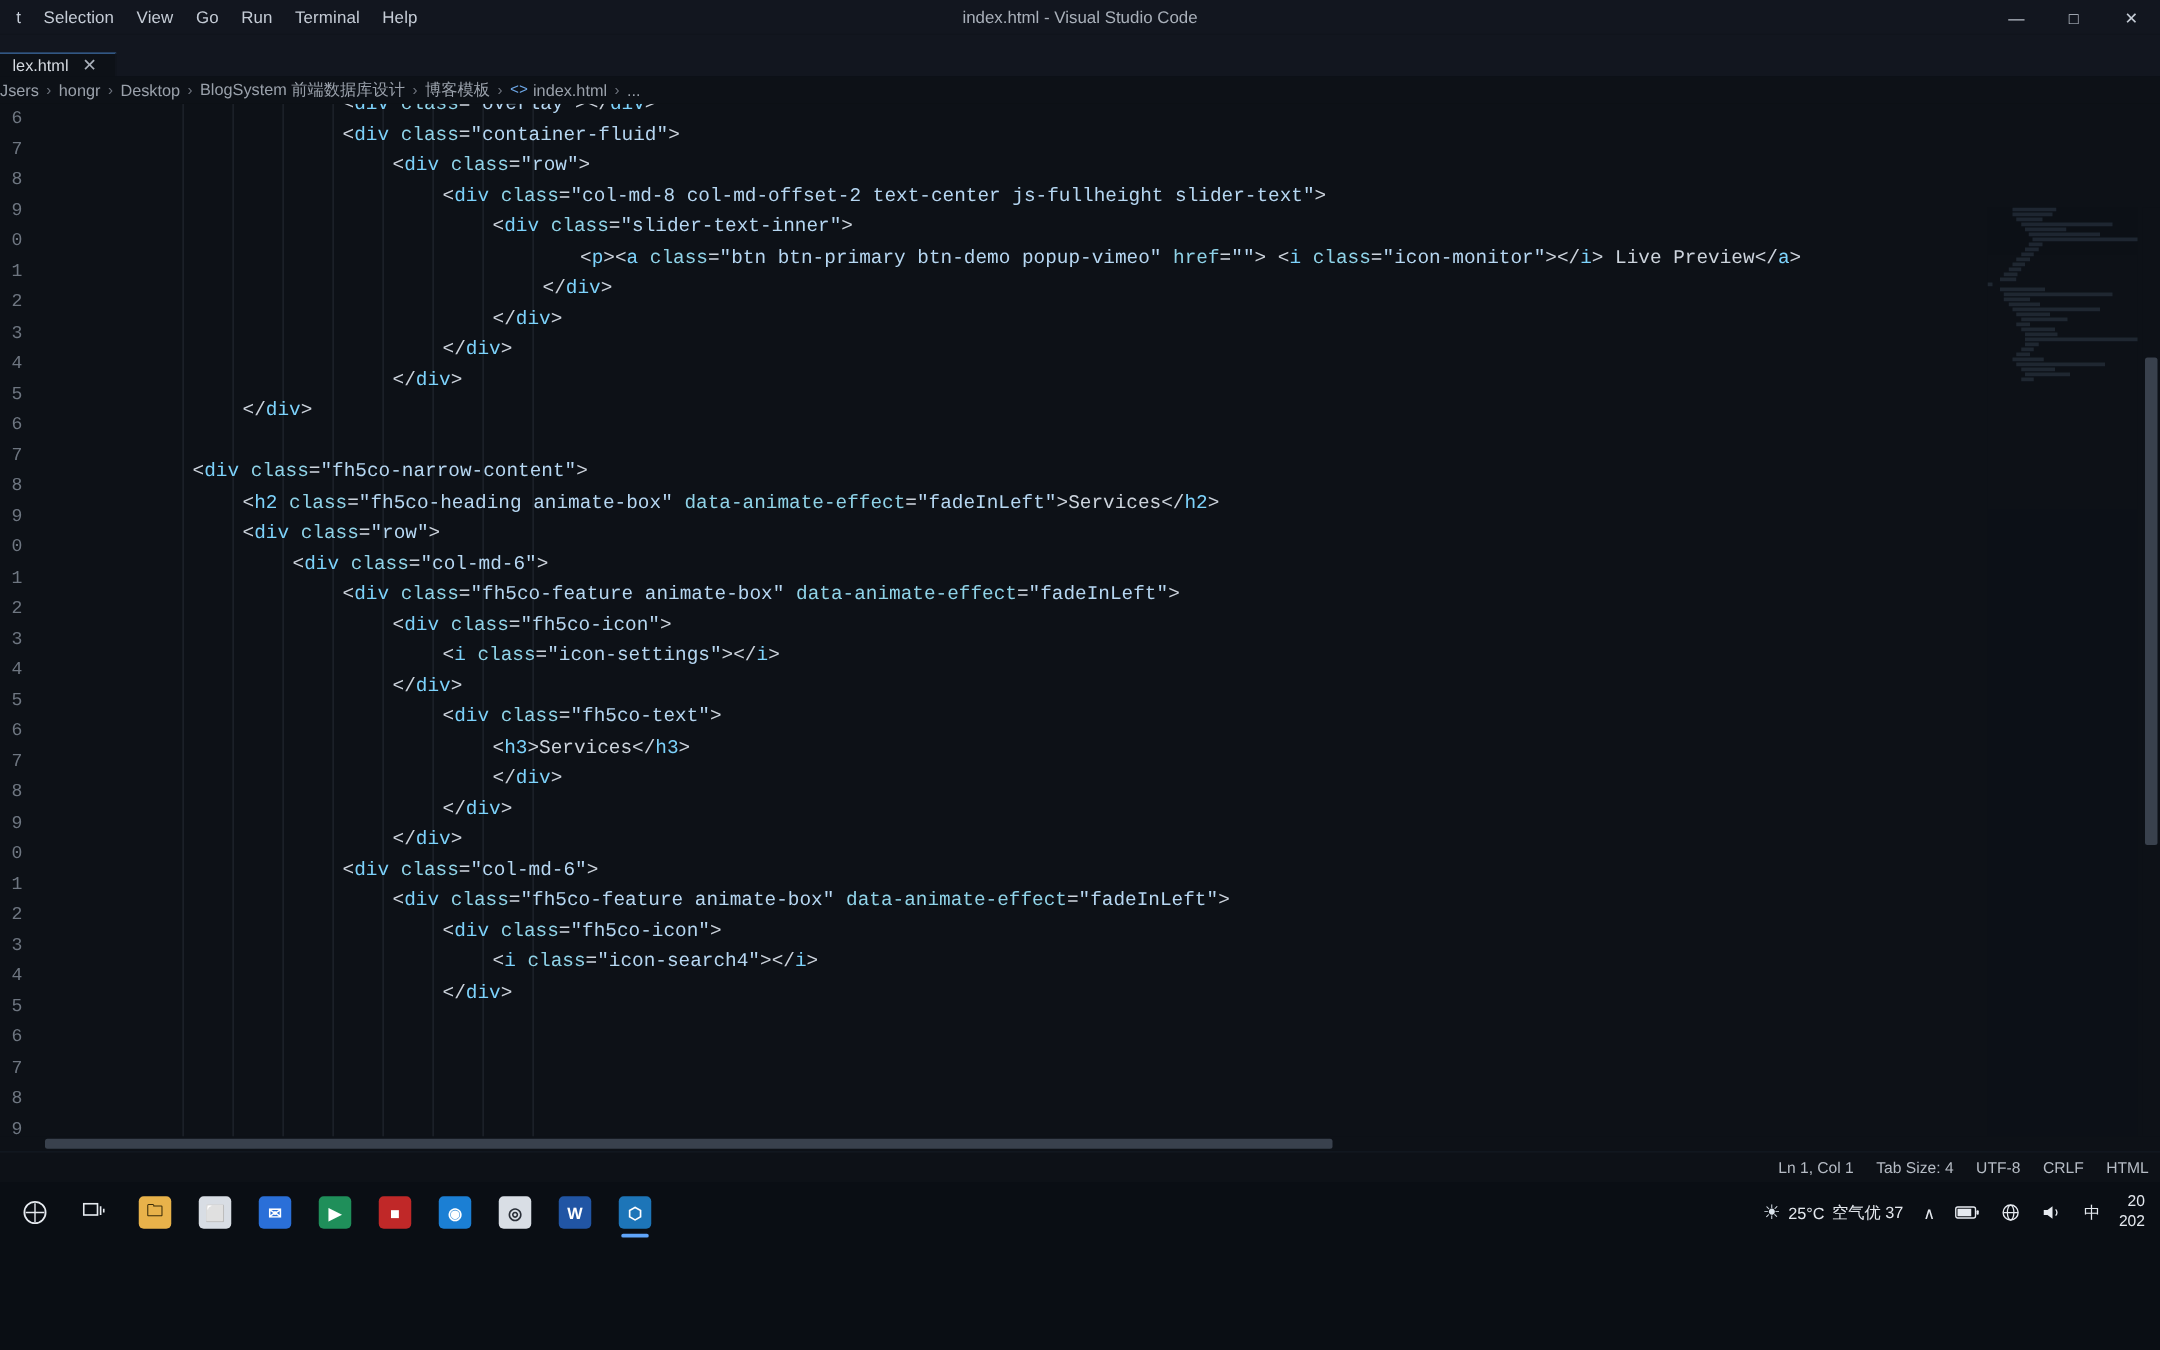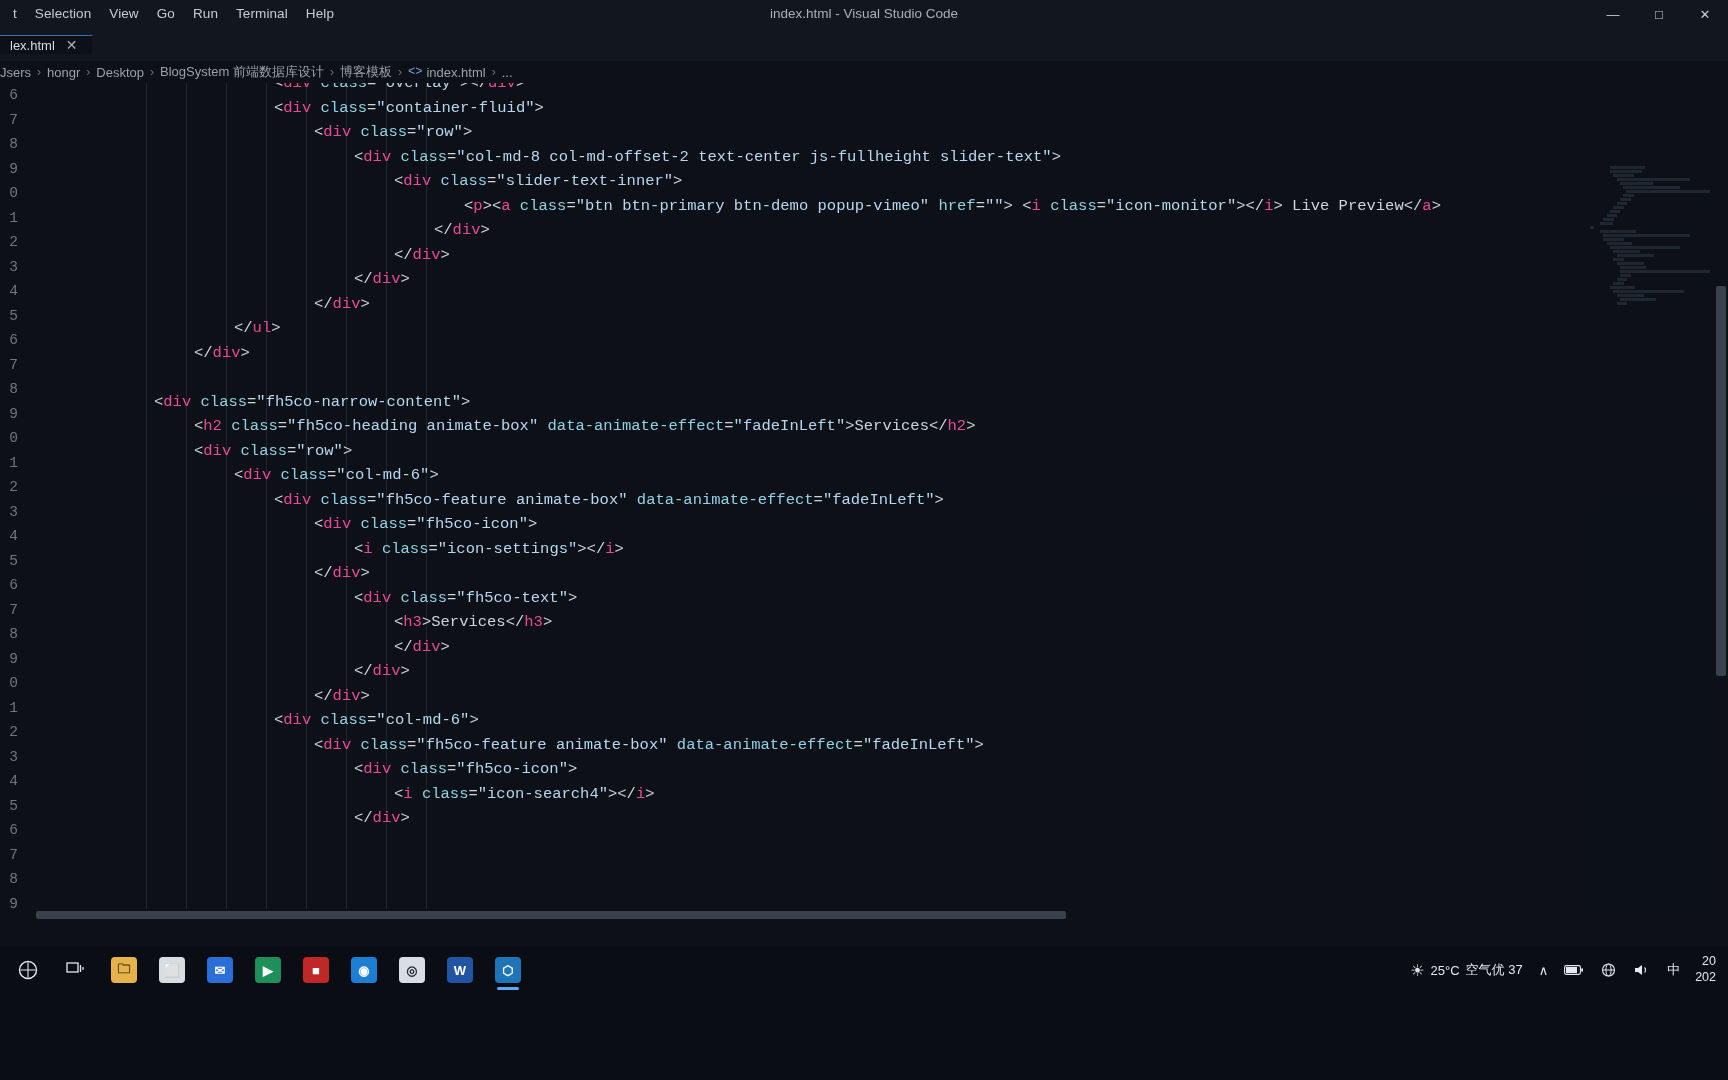--- a/index.html
+++ b/index.html
@@ -28,21 +28,21 @@
   }
   .win-controls {
     position:absolute; right:0; top:0; height:28px; display:flex; align-items:center;
   }
   .win-btn { width:46px; height:28px; display:flex; align-items:center; justify-content:center;
     color:#c5ccd6; font-size:13px; }
 
   
   .tabbar {
     position:absolute; top:28px; left:0; width:1728px; height:33px;
-    background:#12161f; display:flex; align-items:center;
+    background:#12161f; display:flex; align-items:flex-end;
   }
   .tab {
     display:flex; align-items:center; gap:8px;
     background:#0d1117; color:#d6dbe2; font-size:13px;
     padding:0 11px 0 10px; min-width:0;
     border-top:1px solid #3f6fa8; border-right:1px solid #10141c;
     position:relative;
   }
   .tab .tab-label { white-space:nowrap; }
   .tab .tab-close { color:#aab1bb; font-size:14px; line-height:1; padding:2px 3px; }
@@ -77,21 +77,21 @@
     position:absolute; top:0; left:34px; right:60px; height:838px;
     overflow:hidden;
   }
   .indent-guides { position:absolute; top:0; left:0; height:838px; width:100%; }
   .iguide { position:absolute; top:0; width:1px; height:838px; background:#20262f; }
   .cline {
     position:relative; height:24.5px; line-height:24.5px;
     font-family:"Liberation Mono", monospace; font-size:15.5px;
     white-space:pre; color:#cdd4dd; letter-spacing:0px;
   }
-  .tg   { color:#ec4899; }   
+  .tg   { color:#7dd3fc; }   
   .pun  { color:#cdd4dd; }   
   .atn  { color:#8fd3e8; }   
   .eq   { color:#cdd4dd; }
   .str  { color:#b6d7f2; }   
   .txt  { color:#cdd4dd; }   
 
   
   .minimap {
     position:absolute; top:83px; right:18px; width:120px; height:838px;
     background:#0d1117; opacity:.55; overflow:hidden;
@@ -246,21 +246,20 @@
           <div class="cline" style="padding-left: 240px;"><span class="pun">&lt;</span><span class="tg">div</span> <span class="atn">class</span><span class="eq">=</span><span class="str">"overlay"</span><span class="pun">&gt;&lt;/</span><span class="tg">div</span><span class="pun">&gt;</span></div>
           <div class="cline" style="padding-left: 240px;"><span class="pun">&lt;</span><span class="tg">div</span> <span class="atn">class</span><span class="eq">=</span><span class="str">"container-fluid"</span><span class="pun">&gt;</span></div>
           <div class="cline" style="padding-left: 280px;"><span class="pun">&lt;</span><span class="tg">div</span> <span class="atn">class</span><span class="eq">=</span><span class="str">"row"</span><span class="pun">&gt;</span></div>
           <div class="cline" style="padding-left: 320px;"><span class="pun">&lt;</span><span class="tg">div</span> <span class="atn">class</span><span class="eq">=</span><span class="str">"col-md-8 col-md-offset-2 text-center js-fullheight slider-text"</span><span class="pun">&gt;</span></div>
           <div class="cline" style="padding-left: 360px;"><span class="pun">&lt;</span><span class="tg">div</span> <span class="atn">class</span><span class="eq">=</span><span class="str">"slider-text-inner"</span><span class="pun">&gt;</span></div>
           <div class="cline" style="padding-left: 430px;"><span class="pun">&lt;</span><span class="tg">p</span><span class="pun">&gt;&lt;</span><span class="tg">a</span> <span class="atn">class</span><span class="eq">=</span><span class="str">"btn btn-primary btn-demo popup-vimeo"</span> <span class="atn">href</span><span class="eq">=</span><span class="str">""</span><span class="pun">&gt;</span> <span class="pun">&lt;</span><span class="tg">i</span> <span class="atn">class</span><span class="eq">=</span><span class="str">"icon-monitor"</span><span class="pun">&gt;&lt;/</span><span class="tg">i</span><span class="pun">&gt;</span> <span class="txt">Live Preview</span><span class="pun">&lt;/</span><span class="tg">a</span><span class="pun">&gt;</span></div>
           <div class="cline" style="padding-left: 400px;"><span class="pun">&lt;/</span><span class="tg">div</span><span class="pun">&gt;</span></div>
           <div class="cline" style="padding-left: 360px;"><span class="pun">&lt;/</span><span class="tg">div</span><span class="pun">&gt;</span></div>
           <div class="cline" style="padding-left: 320px;"><span class="pun">&lt;/</span><span class="tg">div</span><span class="pun">&gt;</span></div>
           <div class="cline" style="padding-left: 280px;"><span class="pun">&lt;/</span><span class="tg">div</span><span class="pun">&gt;</span></div>
-          <div class="cline" style="padding-left: 200px;"><span class="pun">&lt;/</span><span class="tg">ul</span><span class="pun">&gt;</span></div>
           <div class="cline" style="padding-left: 160px;"><span class="pun">&lt;/</span><span class="tg">div</span><span class="pun">&gt;</span></div>
           <div class="cline" style="padding-left: 0px;"></div>
           <div class="cline" style="padding-left: 120px;"><span class="pun">&lt;</span><span class="tg">div</span> <span class="atn">class</span><span class="eq">=</span><span class="str">"fh5co-narrow-content"</span><span class="pun">&gt;</span></div>
           <div class="cline" style="padding-left: 160px;"><span class="pun">&lt;</span><span class="tg">h2</span> <span class="atn">class</span><span class="eq">=</span><span class="str">"fh5co-heading animate-box"</span> <span class="atn">data-animate-effect</span><span class="eq">=</span><span class="str">"fadeInLeft"</span><span class="pun">&gt;</span><span class="txt">Services</span><span class="pun">&lt;/</span><span class="tg">h2</span><span class="pun">&gt;</span></div>
           <div class="cline" style="padding-left: 160px;"><span class="pun">&lt;</span><span class="tg">div</span> <span class="atn">class</span><span class="eq">=</span><span class="str">"row"</span><span class="pun">&gt;</span></div>
           <div class="cline" style="padding-left: 200px;"><span class="pun">&lt;</span><span class="tg">div</span> <span class="atn">class</span><span class="eq">=</span><span class="str">"col-md-6"</span><span class="pun">&gt;</span></div>
           <div class="cline" style="padding-left: 240px;"><span class="pun">&lt;</span><span class="tg">div</span> <span class="atn">class</span><span class="eq">=</span><span class="str">"fh5co-feature animate-box"</span> <span class="atn">data-animate-effect</span><span class="eq">=</span><span class="str">"fadeInLeft"</span><span class="pun">&gt;</span></div>
           <div class="cline" style="padding-left: 280px;"><span class="pun">&lt;</span><span class="tg">div</span> <span class="atn">class</span><span class="eq">=</span><span class="str">"fh5co-icon"</span><span class="pun">&gt;</span></div>
           <div class="cline" style="padding-left: 320px;"><span class="pun">&lt;</span><span class="tg">i</span> <span class="atn">class</span><span class="eq">=</span><span class="str">"icon-settings"</span><span class="pun">&gt;&lt;/</span><span class="tg">i</span><span class="pun">&gt;</span></div>
           <div class="cline" style="padding-left: 280px;"><span class="pun">&lt;/</span><span class="tg">div</span><span class="pun">&gt;</span></div>
@@ -314,20 +313,27 @@
         <div class="mm-line" style="width: 10.8px; margin-left: 26.6667px;"></div>
       </div>
     <div class="vscroll">
       <div class="vthumb" style="top:120px;height:390px;"></div>
     </div>
     <div class="hscroll">
       <div class="hthumb" style="left:36px;width:1030px;"></div>
     </div>
   </div>
 
+  <div class="statusbar" id="statusbar">
+      <div class="sb-item">Ln 1, Col 1</div>
+      <div class="sb-item">Tab Size: 4</div>
+      <div class="sb-item">UTF-8</div>
+      <div class="sb-item">CRLF</div>
+      <div class="sb-item">HTML</div>
+    </div>
 
   <div class="taskbar">
     <div class="tb-inner">
       <div class="tb-left">
         <div class="tb-btn">
           <svg class="svgico" width="20" height="20" viewBox="0 0 20 20" aria-hidden="true">
             <circle cx="10" cy="10" r="8.5" fill="none" stroke="#e6eaf0" stroke-width="1.4"></circle>
             <path d="M10 2.5 L10 17.5 M2.5 10 L17.5 10" stroke="#e6eaf0" stroke-width="1.1"></path>
           </svg>
         </div>

